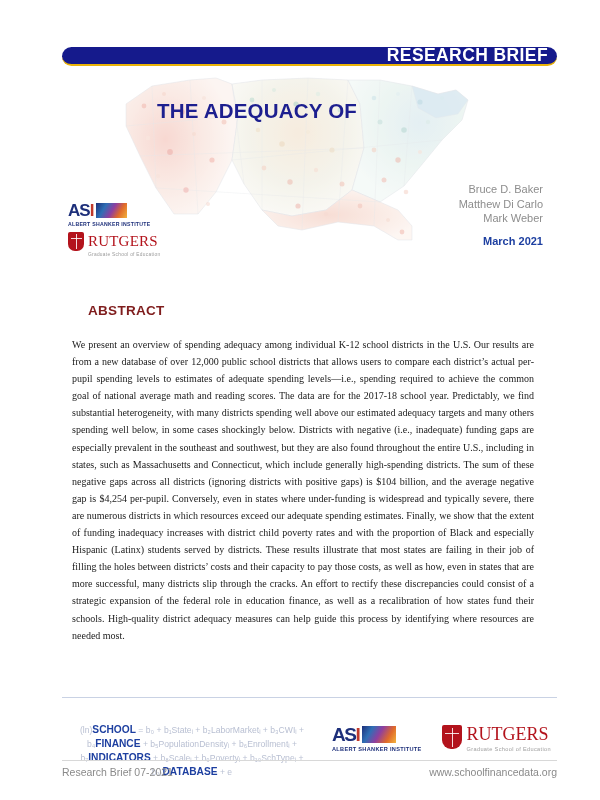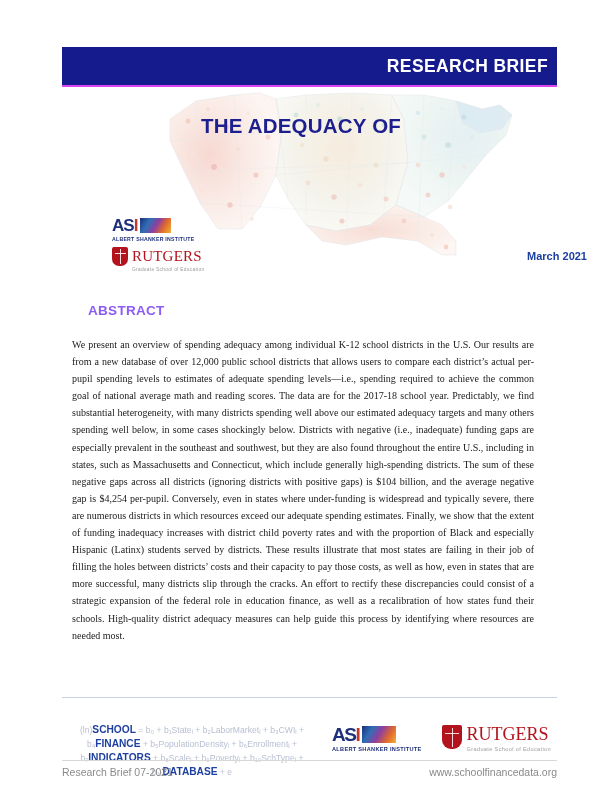--- a/index.html
+++ b/index.html
@@ -20,45 +20,45 @@
     inset: 0;
     background: #ffffff;
   }
 
   
   .banner {
     position: absolute;
     left: 62px;
     top: 47px;
     width: 495px;
-    height: 40px;
+    height: 19px;
     background: #151a8c;
-    border-bottom: 2px solid #d946ef;
+    border-bottom: 2px solid #eab308;
     box-sizing: border-box;
     display: flex;
     align-items: center;
     justify-content: flex-end;
+    border-radius: 13px;
   }
   .banner-label {
     color: #ffffff;
     font-size: 17.5px;
     font-weight: bold;
     letter-spacing: 0.4px;
     padding-right: 9px;
   }
 
   
   .cover {
     position: absolute;
     left: 62px;
-    top: 79px;
+    top: 64px;
     width: 495px;
     height: 200px;
     overflow: hidden;
-    margin-left: 44px;
   }
   .map-wrap {
     position: absolute;
     left: 50px;
     top: 0px;
     width: 400px;
     height: 185px;
     opacity: 0.55;
   }
   .map-wrap svg { width: 100%; height: 100%; display: block; }
@@ -177,21 +177,21 @@
     letter-spacing: 0.3px;
     margin-top: 1px;
     margin-left: 20px;
   }
 
   
   .abstract-heading {
     position: absolute;
     left: 88px;
     top: 303px;
-    color: #8b5cf6;
+    color: #7f1d1d;
     font-size: 13.5px;
     font-weight: bold;
     letter-spacing: 0.3px;
   }
   .abstract-body {
     position: absolute;
     left: 72px;
     top: 336px;
     width: 462px;
     font-family: "Liberation Serif", serif;
@@ -432,20 +432,25 @@
           <circle cx="290" cy="168" r="2.4" fill="#e88d7c"></circle>
             <circle cx="276" cy="156" r="2" fill="#f1c3b2"></circle>
         </g>
       </svg>
     </div>
 
     <div class="cover-title">
       <div>THE ADEQUACY OF</div>
     </div>
 
+    <div class="authors">
+      <div>Bruce D. Baker</div>
+      <div>Matthew Di Carlo</div>
+      <div>Mark Weber</div>
+    </div>
 
     <div class="pubdate">March 2021</div>
 
     <div class="cover-logos">
       <div>
         <div class="logo-asi">
           <span class="asi-mark">
             <span>AS</span><span class="slash">I</span>
           </span>
           <span class="asi-bars"></span>

